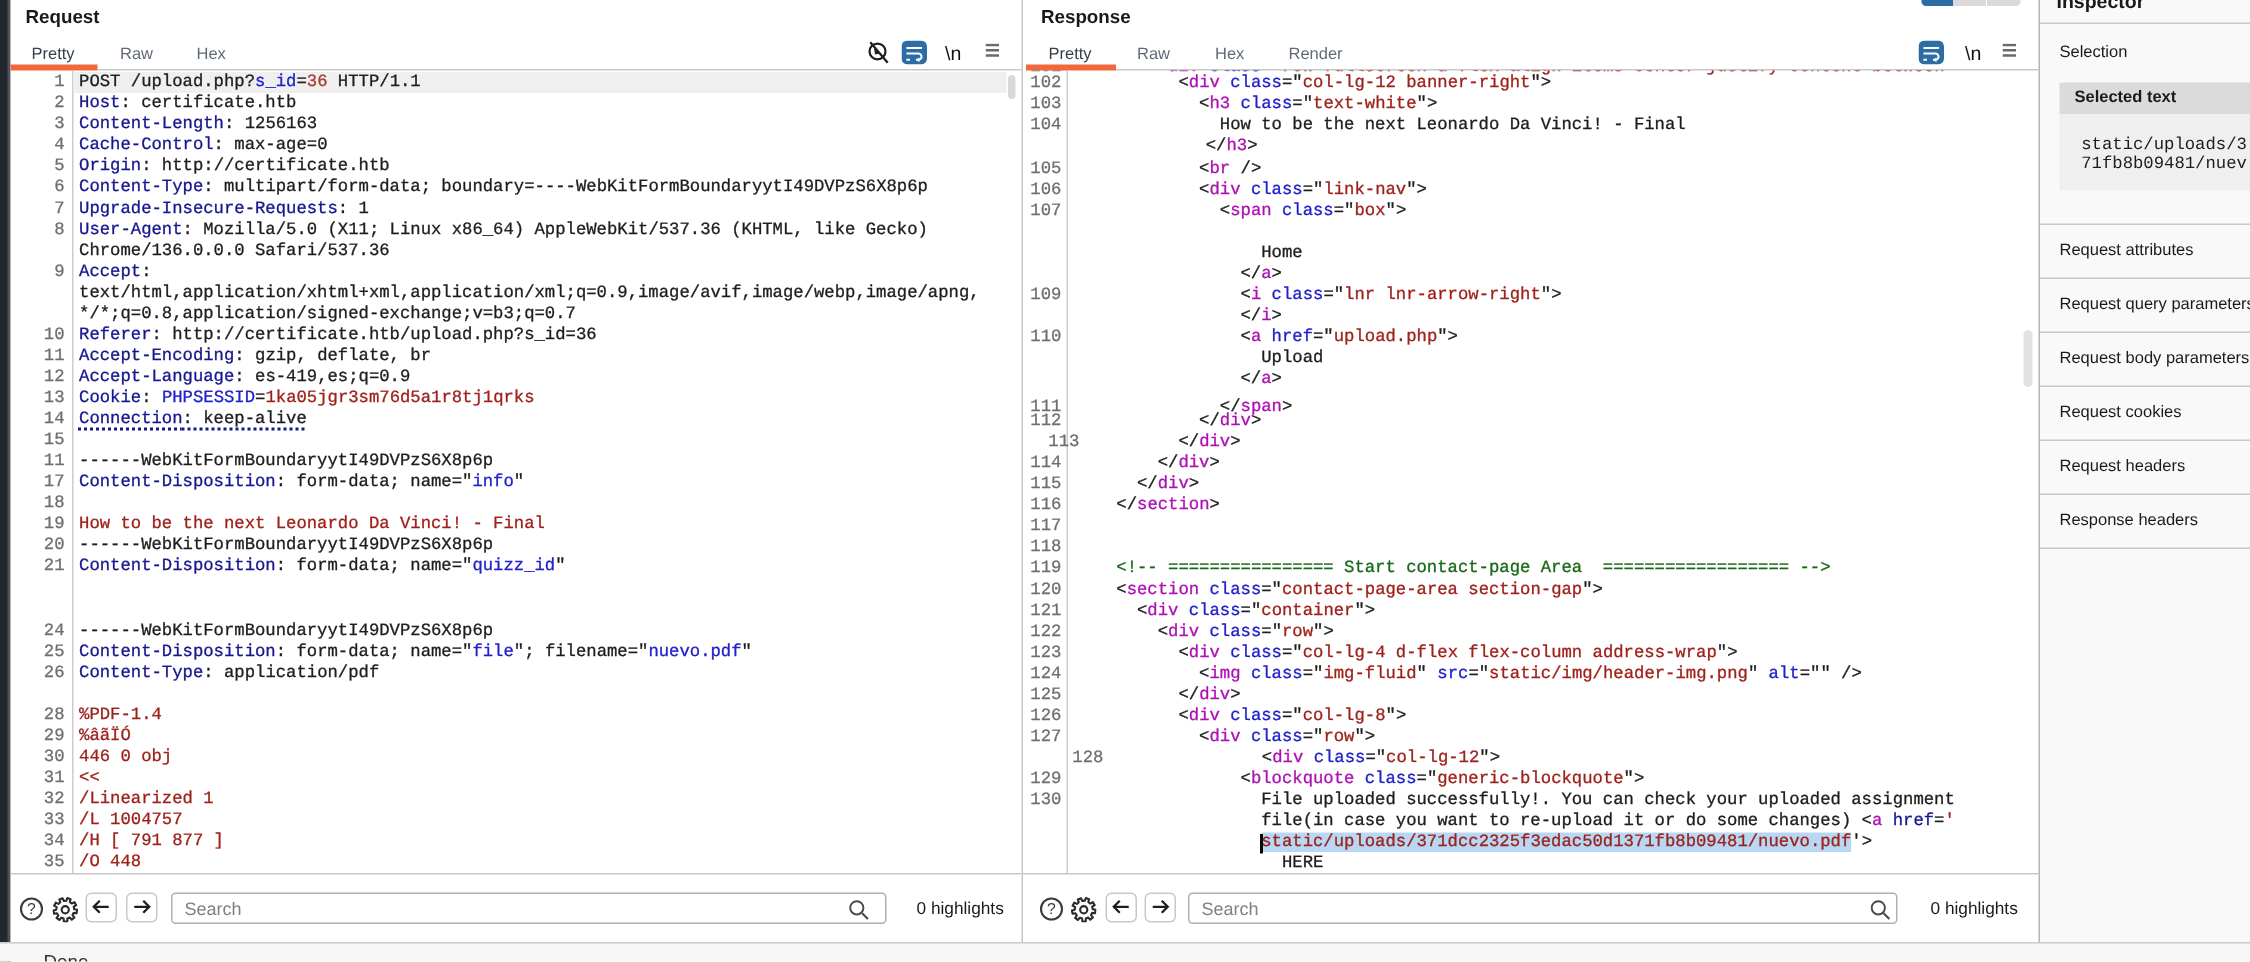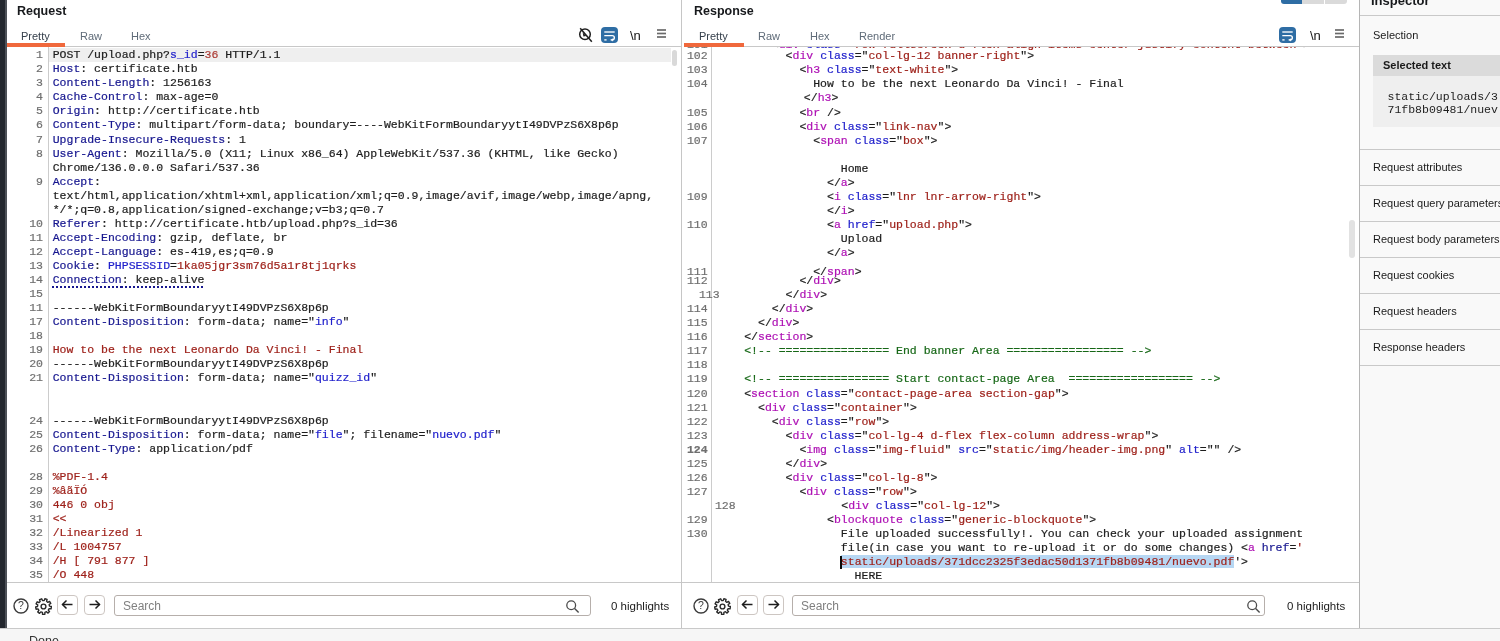--- a/index.html
+++ b/index.html
@@ -200,28 +200,28 @@
 <div class="crow" style="top:156.85px;"><span class="tx" style="left:34.6px;">                &lt;/<span class="p">i</span>&gt;</span></div>
 <div class="crow" style="top:170.90px;"><span class="num" style="left:0;width:25.6px;">110</span><span class="tx" style="left:34.6px;">                &lt;<span class="p">a</span> <span class="bb">href</span>="<span class="r">upload.php</span>"&gt;</span></div>
 <div class="crow" style="top:184.95px;"><span class="tx" style="left:34.6px;">                  Upload</span></div>
 <div class="crow" style="top:199.00px;"><span class="tx" style="left:34.6px;">                &lt;/<span class="p">a</span>&gt;</span></div>
 <div class="crow" style="top:218px;"><span class="num" style="left:0;width:25.6px;">111</span><span class="tx" style="left:34.6px;">              &lt;/<span class="p">span</span>&gt;</span></div>
 <div class="crow" style="top:227.10px;"><span class="num" style="left:0;width:25.6px;">112</span><span class="tx" style="left:34.6px;">            &lt;/<span class="p">div</span>&gt;</span></div>
 <div class="crow" style="top:241.15px;"><span class="num" style="left:12px;width:25.6px;">113</span><span class="tx" style="left:34.6px;">          &lt;/<span class="p">div</span>&gt;</span></div>
 <div class="crow" style="top:255.20px;"><span class="num" style="left:0;width:25.6px;">114</span><span class="tx" style="left:34.6px;">        &lt;/<span class="p">div</span>&gt;</span></div>
 <div class="crow" style="top:269.25px;"><span class="num" style="left:0;width:25.6px;">115</span><span class="tx" style="left:34.6px;">      &lt;/<span class="p">div</span>&gt;</span></div>
 <div class="crow" style="top:283.30px;"><span class="num" style="left:0;width:25.6px;">116</span><span class="tx" style="left:34.6px;">    &lt;/<span class="p">section</span>&gt;</span></div>
-<div class="crow" style="top:297.35px;"><span class="num" style="left:0;width:25.6px;">117</span><span class="tx" style="left:34.6px;">    <span class="g">&lt;!-- ================ End banner Area ================= --&gt;</span></span></div>
+<div class="crow" style="top:297.35px;"><span class="num" style="left:0;width:25.6px;">117</span></div>
 <div class="crow" style="top:311.40px;"><span class="num" style="left:0;width:25.6px;">118</span><span class="tx" style="left:34.6px;"></span></div>
 <div class="crow" style="top:325.45px;"><span class="num" style="left:0;width:25.6px;">119</span><span class="tx" style="left:34.6px;">    <span class="g">&lt;!-- ================ Start contact-page Area  ================== --&gt;</span></span></div>
 <div class="crow" style="top:339.50px;"><span class="num" style="left:0;width:25.6px;">120</span><span class="tx" style="left:34.6px;">    &lt;<span class="p">section</span> <span class="bb">class</span>="<span class="r">contact-page-area section-gap</span>"&gt;</span></div>
 <div class="crow" style="top:353.55px;"><span class="num" style="left:0;width:25.6px;">121</span><span class="tx" style="left:34.6px;">      &lt;<span class="p">div</span> <span class="bb">class</span>="<span class="r">container</span>"&gt;</span></div>
 <div class="crow" style="top:367.60px;"><span class="num" style="left:0;width:25.6px;">122</span><span class="tx" style="left:34.6px;">        &lt;<span class="p">div</span> <span class="bb">class</span>="<span class="r">row</span>"&gt;</span></div>
 <div class="crow" style="top:381.65px;"><span class="num" style="left:0;width:25.6px;">123</span><span class="tx" style="left:34.6px;">          &lt;<span class="p">div</span> <span class="bb">class</span>="<span class="r">col-lg-4 d-flex flex-column address-wrap</span>"&gt;</span></div>
-<div class="crow" style="top:395.70px;"><span class="num" style="left:0;width:25.6px;font-weight:bold;">124</span><span class="tx" style="left:34.6px;">            &lt;<span class="p">img</span> <span class="bb">class</span>="<span class="r">img-fluid</span>" <span class="bb">src</span>="<span class="r">static/img/header-img.png</span>" <span class="bb">alt</span>="<span class="r"></span>" /&gt;</span></div>
+<div class="crow" style="top:395.70px;"><span class="num" style="left:0;width:25.6px;">124</span><span class="tx" style="left:34.6px;">            &lt;<span class="p">img</span> <span class="bb">class</span>="<span class="r">img-fluid</span>" <span class="bb">src</span>="<span class="r">static/img/header-img.png</span>" <span class="bb">alt</span>="<span class="r"></span>" /&gt;</span></div>
 <div class="crow" style="top:409.75px;"><span class="num" style="left:0;width:25.6px;">125</span><span class="tx" style="left:34.6px;">          &lt;/<span class="p">div</span>&gt;</span></div>
 <div class="crow" style="top:423.80px;"><span class="num" style="left:0;width:25.6px;">126</span><span class="tx" style="left:34.6px;">          &lt;<span class="p">div</span> <span class="bb">class</span>="<span class="r">col-lg-8</span>"&gt;</span></div>
 <div class="crow" style="top:437.85px;"><span class="num" style="left:0;width:25.6px;">127</span><span class="tx" style="left:34.6px;">            &lt;<span class="p">div</span> <span class="bb">class</span>="<span class="r">row</span>"&gt;</span></div>
 <div class="crow" style="top:451.90px;margin-left:28px;"><span class="num" style="left:0;width:25.6px;">128</span><span class="tx" style="left:34.6px;">              &lt;<span class="p">div</span> <span class="bb">class</span>="<span class="r">col-lg-12</span>"&gt;</span></div>
 <div class="crow" style="top:465.95px;"><span class="num" style="left:0;width:25.6px;">129</span><span class="tx" style="left:34.6px;">                &lt;<span class="p">blockquote</span> <span class="bb">class</span>="<span class="r">generic-blockquote</span>"&gt;</span></div>
 <div class="crow" style="top:480.00px;"><span class="num" style="left:0;width:25.6px;">130</span><span class="tx" style="left:34.6px;">                  File uploaded successfully!. You can check your uploaded assignment</span></div>
 <div class="crow" style="top:494.05px;"><span class="tx" style="left:34.6px;">                  file(in case you want to re-upload it or do some changes) &lt;<span class="p">a</span> <span class="b">href</span>=<span class="r">'</span></span></div>
 <div class="crow" style="top:508.10px;"><span class="tx" style="left:34.6px;">                  <span class="caret"></span><span class="sel r">static/uploads/371dcc2325f3edac50d1371fb8b09481/nuevo.pdf</span>'&gt;</span></div>
 <div class="crow" style="top:522.15px;"><span class="tx" style="left:34.6px;">                    HERE</span></div>
 <div style="position:absolute;left:157.6px;top:508.8px;width:2px;height:13.5px;background:#0a0a0a;"></div>

